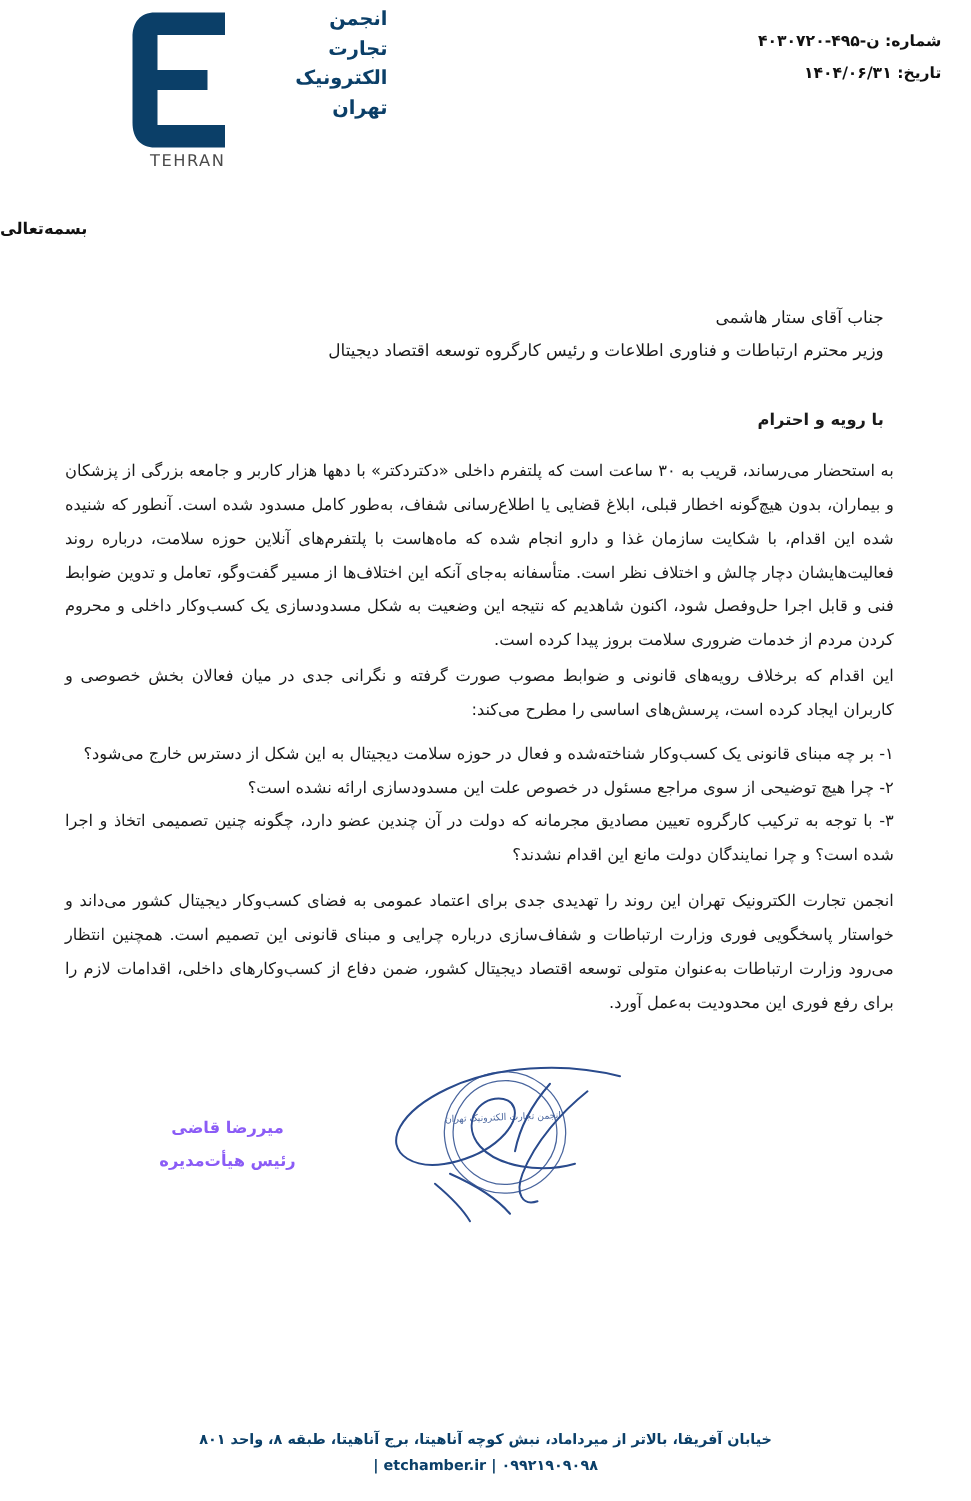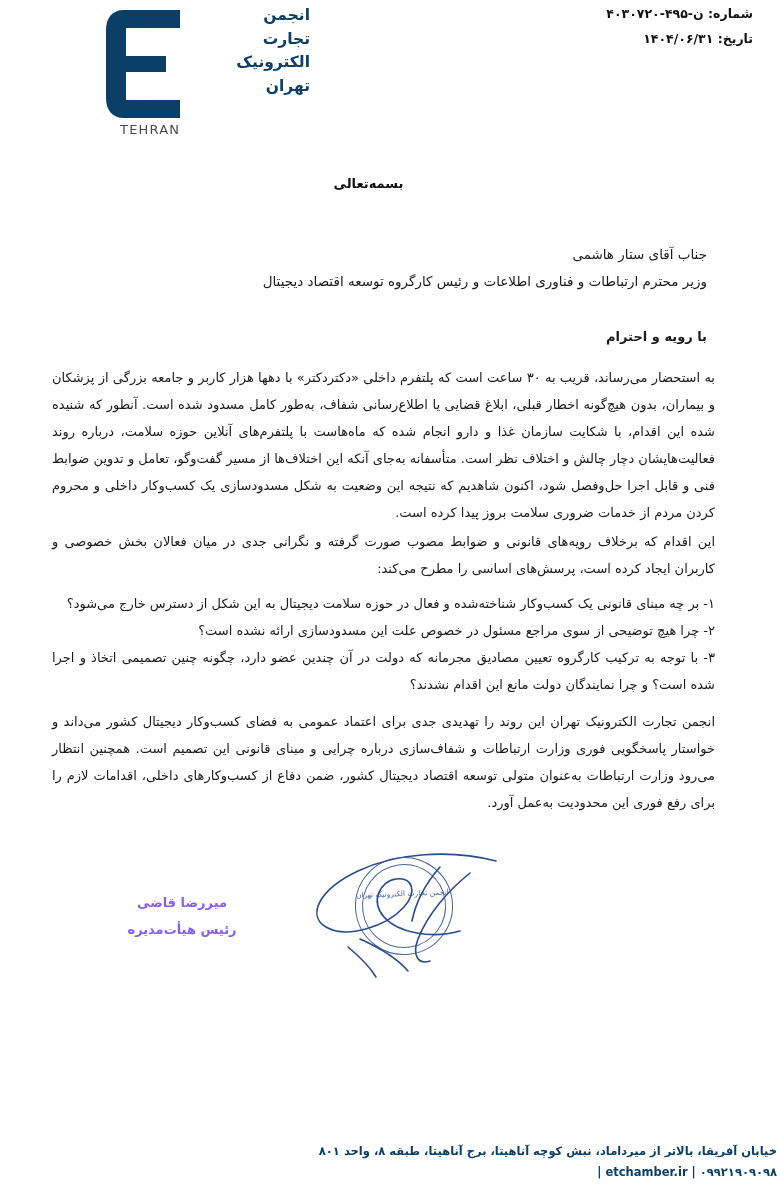--- a/index.html
+++ b/index.html
@@ -16,21 +16,21 @@
     overflow: hidden;
   }
 
   
   .letter-head {
     position: relative;
     height: 150px;
   }
   .ref-block {
     position: absolute;
-    top: 1px;
+    top: 20px;
     right: 24px;
     text-align: right;
     font-size: 12.5px;
     font-weight: bold;
     line-height: 2.0;
     color: #111;
     direction: rtl;
   }
   .ref-row {
     white-space: nowrap;
@@ -66,21 +66,21 @@
     left: 20px;
     top: 118px;
     font-size: 13px;
     letter-spacing: 1.2px;
     color: #4a4a4a;
     font-weight: normal;
   }
 
   
   .basmala {
-    text-align: center;
+    text-align: left;
     font-size: 13px;
     font-weight: bold;
     margin: 26px 0 0 0;
     padding-right: 40px;
     color: #111;
   }
   .addressee {
     margin: 50px 70px 0 60px;
     text-align: right;
     font-size: 13.5px;
@@ -175,21 +175,21 @@
     height: 140px;
     pointer-events: none;
   }
 
   
   .footer {
     position: absolute;
     bottom: 22px;
     left: 0;
     right: 0;
-    text-align: right;
+    text-align: center;
     color: #0b3f68;
     direction: rtl;
   }
   .footer-line1 {
     font-size: 11.5px;
     font-weight: bold;
     letter-spacing: 0.1px;
   }
   .footer-line2 {
     font-size: 11.5px;

